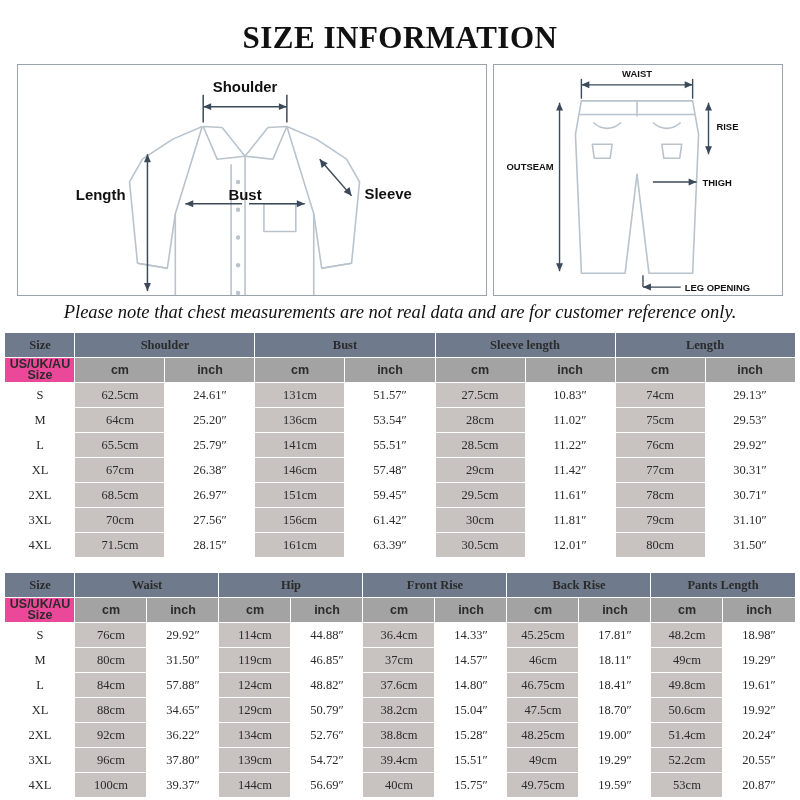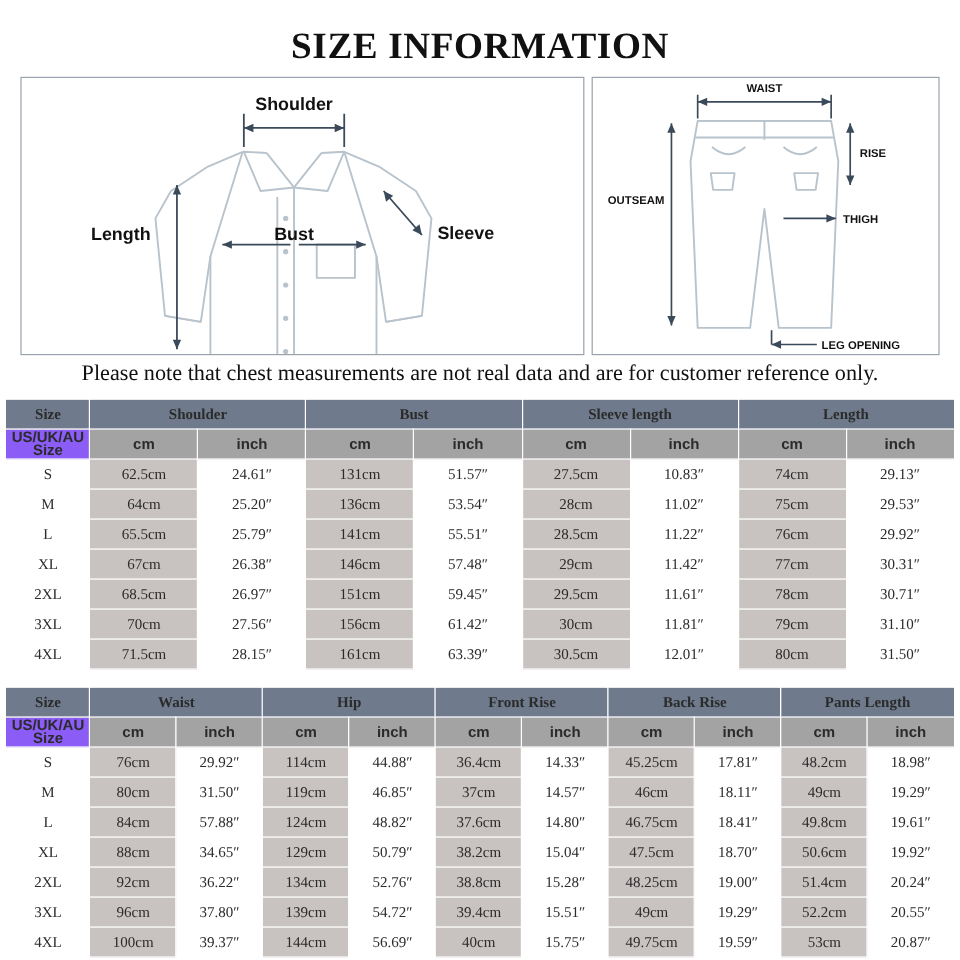--- a/index.html
+++ b/index.html
@@ -46,20 +46,21 @@
   .diagram-box.shirt { width: 470px; }
   .diagram-box.pants { flex: 1; }
   .diagram-box svg { display: block; width: 100%; height: 100%; }
   .note {
     text-align: center;
     font-family: "Liberation Serif", serif;
     font-size: 18.5px;
     color: #111111;
     padding: 6px 0 5px 0;
     white-space: nowrap;
+    font-style: italic;
   }
   table.size-table {
     border-collapse: collapse;
     width: 790px;
     margin: 4px auto;
     table-layout: fixed;
     font-family: "Liberation Sans", sans-serif;
   }
   table.size-table td, table.size-table th {
     border: 1px solid #ffffff;
@@ -86,21 +87,21 @@
     font-family: "Liberation Serif", serif;
   }
   .sub-unit {
     background: #a3a3a3;
     color: #ffffff;
     font-size: 12px;
     height: 24px;
     font-family: "Liberation Sans", sans-serif;
   }
   .sub-size {
-    background: #8b5cf6;
+    background: #ec4899;
     color: #ffffff;
     font-size: 10.5px;
     line-height: 11px;
     font-family: "Liberation Sans", sans-serif;
   }
   .cell-size {
     background: #ffffff;
     color: #1a1a1a;
     font-family: "Liberation Serif", serif;
     font-size: 14px;

